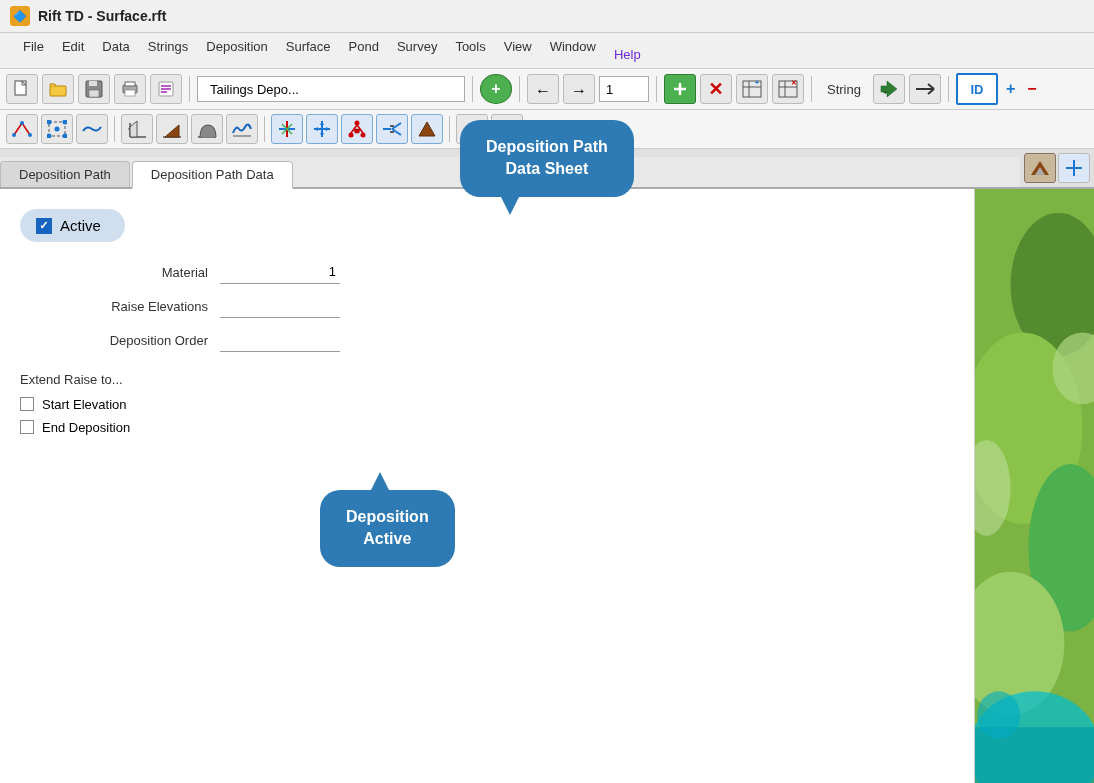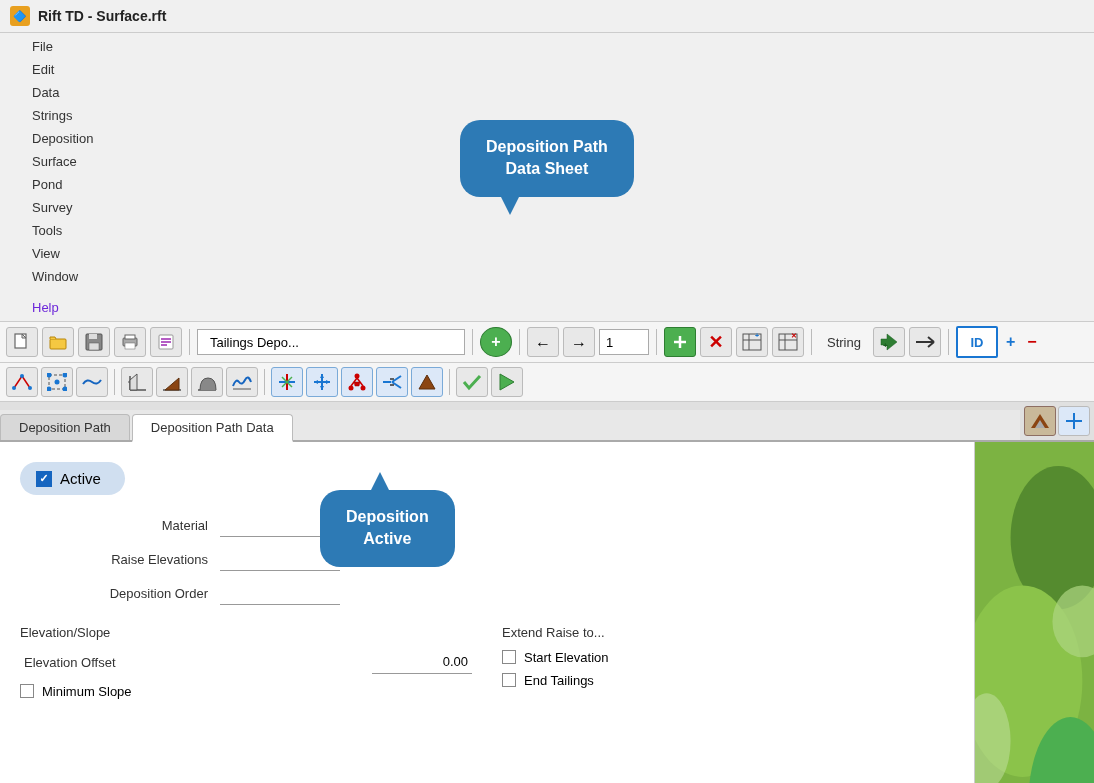--- a/index.html
+++ b/index.html
@@ -4,21 +4,21 @@
   <style>
     * { box-sizing: border-box; margin: 0; padding: 0; }
     body { font-family: 'Segoe UI', Arial, sans-serif; font-size: 13px; background: #f0f0f0; width: 1094px; height: 783px; overflow: hidden; }
 
     
     .title-bar { background: #f0f0f0; padding: 6px 10px; display: flex; align-items: center; gap: 8px; border-bottom: 1px solid #ccc; }
     .title-icon { width: 20px; height: 20px; background: #e8a020; border-radius: 3px; display: flex; align-items: center; justify-content: center; font-size: 11px; }
     .title-text { font-size: 14px; font-weight: 600; color: #222; }
 
     
-    .menu-bar { background: #f0f0f0; display: flex; gap: 2px; padding: 3px 24px; border-bottom: 1px solid #ccc; flex-direction: column; }
+    .menu-bar { background: #f0f0f0; display: flex; gap: 2px; padding: 3px 15px; border-bottom: 1px solid #ccc; }
     .menu-item { padding: 3px 8px; font-size: 13px; cursor: pointer; color: #333; }
     .menu-item.grayed { color: #6d28d9; margin-top: 8px; }
 
     
     .toolbar { background: #f5f5f5; border-bottom: 1px solid #ccc; padding: 4px 6px; display: flex; align-items: center; gap: 4px; flex-wrap: wrap; }
     .tb-btn { width: 32px; height: 30px; background: #e8e8e8; border: 1px solid #bbb; border-radius: 3px; display: flex; align-items: center; justify-content: center; cursor: pointer; font-size: 14px; }
     .tb-separator { width: 1px; height: 26px; background: #bbb; margin: 0 3px; }
     .tb-input { height: 26px; width: 120px; border: 1px solid #aaa; padding: 0 6px; font-size: 13px; background: white; }
     .tb-input-wide { width: 268px; padding-left: 12px; }
     .nav-btn { font-size: 16px; padding: 0 6px; }
@@ -402,41 +402,30 @@
 
       
       <div class="form-row">
         <span class="form-label">Deposition Order</span>
         <input class="form-input" type="text" value="" style="">
       </div>
 
       
       <div class="section-row">
 
-        <div class="section">
-          <div class="section-title">Elevation/Slope</div>
-          <div class="section-form-row">
-            <span class="section-label">Elevation Offset</span>
-            <input class="section-input" type="text" value="0.00" style="">
-          </div>
-          <div class="chk-row">
-            <div class="chk-box"></div>
-            <span>Minimum Slope</span>
-          </div>
-        </div>
 
         <div class="section">
           <div class="section-title">Extend Raise to...</div>
           <div class="chk-row">
             <div class="chk-box"></div>
             <span>Start Elevation</span>
           </div>
           <div class="chk-row">
             <div class="chk-box"></div>
-            <span>End Tailings</span>
+            <span>End Deposition</span>
           </div>
         </div>
       </div>
     </div>
 
     <div class="right-panel">
       <div class="right-panel-map">
         <svg class="map-canvas" viewBox="0 0 120 500" preserveAspectRatio="xMidYMid slice">
 
           <rect x="0" y="0" width="120" height="500" fill="#7cb342"></rect>

